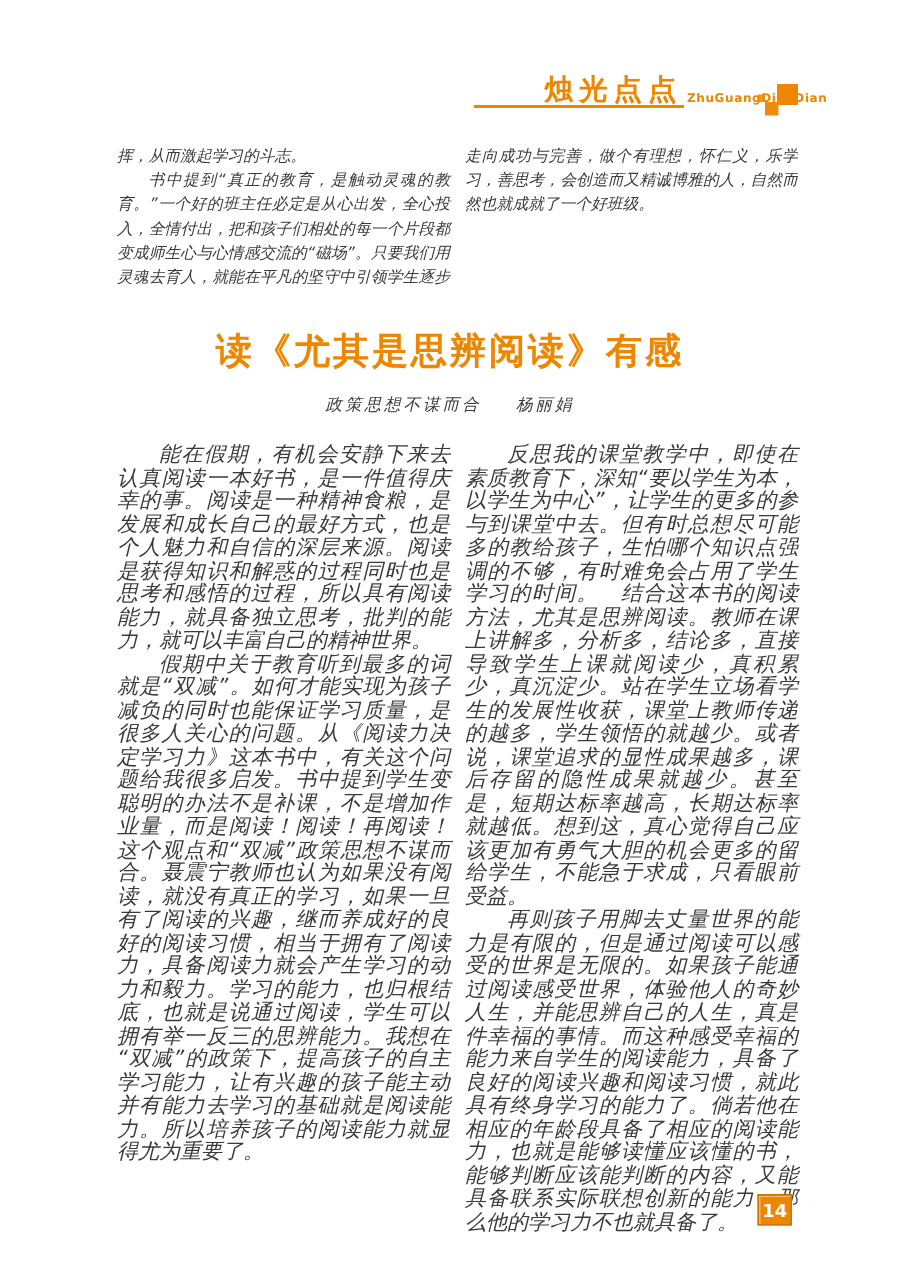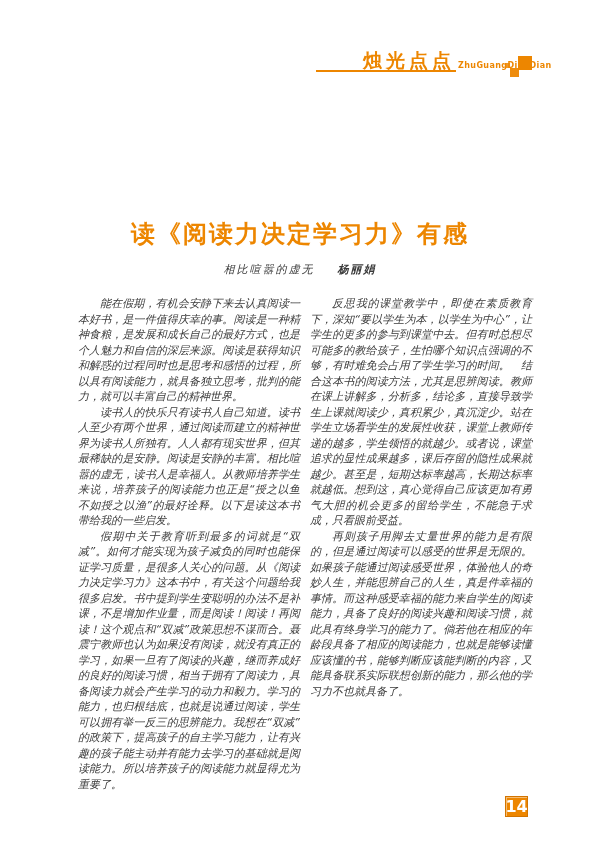--- a/index.html
+++ b/index.html
@@ -61,67 +61,70 @@
     color:var(--accent);
     font-family:"DejaVu Sans",sans-serif;
   }
   .byline{
     position:absolute;left:0;top:262px;width:100%;
     text-align:center;
     font-size:11px;letter-spacing:2px;
     color:var(--body-text);
     font-style:italic;
   }
-  .byline .author-name{margin-left:1.6em;font-weight:bold;}
+  .byline .author-name{margin-left:1.6em;}
   
   .body-cols{
     position:absolute;left:78px;top:296px;
     width:454px;
     display:flex;gap:10px;
   }
   .body-col{
     flex:1 1 0;
-    font-size:11px;line-height:15.5px;
+    font-size:14px;line-height:15.5px;
   }
   
   .page-num{
     position:absolute;left:505px;top:796px;
     width:23px;height:21px;
     background:var(--accent);
     border:1px solid #D27400;
     box-shadow:inset 1px 1px 0 rgba(255,255,255,.45);
-    color:#fff;font-size:16px;font-weight:bold;
+    color:#fff;font-size:12px;font-weight:bold;
     display:flex;align-items:center;justify-content:center;
   }
 </style>
 </head>
 <body>
 
 <div class="page">
 
   <div class="header-rule"></div>
   <div class="brand">烛光点点</div>
   <div class="brand-pinyin">ZhuGuangDianDian</div>
   <div class="pixel-cluster">
     <span class="sq sq-big"></span>
     <span class="sq sq-mid"></span>
     <span class="sq sq-small"></span>
   </div>
 
+  <section class="intro">
+      <p class="para no-indent">挥，从而激起学习的斗志。</p>
+      <p class="para">书中提到“真正的教育，是触动灵魂的教育。”一个好的班主任必定是从心出发，全心投入，全情付出，把和孩子们相处的每一个片段都变成师生心与心情感交流的“磁场”。只要我们用灵魂去育人，就能在平凡的坚守中引领学生逐步走向成功与完善，做个有理想，怀仁义，乐学习，善思考，会创造而又精诚博雅的人，自然而然也就成就了一个好班级。</p>
+    </section>
 
-  <h1 class="title">读《阅读力决定学习力》有感</h1>
+  <h1 class="title">读《尤其是思辨阅读》有感</h1>
   <div class="byline">
-    <span class="author-affiliation">相比喧嚣的虚无</span>
+    <span class="author-affiliation">政策思想不谋而合</span>
     <span class="author-name">杨丽娟</span>
   </div>
 
   <section class="body-cols">
     <div class="body-col">
         <p class="para">能在假期，有机会安静下来去认真阅读一本好书，是一件值得庆幸的事。阅读是一种精神食粮，是发展和成长自己的最好方式，也是个人魅力和自信的深层来源。阅读是获得知识和解惑的过程同时也是思考和感悟的过程，所以具有阅读能力，就具备独立思考，批判的能力，就可以丰富自己的精神世界。</p>
-        <p class="para">读书人的快乐只有读书人自己知道。读书人至少有两个世界，通过阅读而建立的精神世界为读书人所独有。人人都有现实世界，但其最稀缺的是安静。阅读是安静的丰富。相比喧嚣的虚无，读书人是幸福人。从教师培养学生来说，培养孩子的阅读能力也正是“授之以鱼不如授之以渔”的最好诠释。以下是读这本书带给我的一些启发。</p>
         <p class="para">假期中关于教育听到最多的词就是“双减”。如何才能实现为孩子减负的同时也能保证学习质量，是很多人关心的问题。从《阅读力决定学习力》这本书中，有关这个问题给我很多启发。书中提到学生变聪明的办法不是补课，不是增加作业量，而是阅读！阅读！再阅读！这个观点和“双减”政策思想不谋而合。聂震宁教师也认为如果没有阅读，就没有真正的学习，如果一旦有了阅读的兴趣，继而养成好的良好的阅读习惯，相当于拥有了阅读力，具备阅读力就会产生学习的动力和毅力。学习的能力，也归根结底，也就是说通过阅读，学生可以拥有举一反三的思辨能力。我想在“双减”的政策下，提高孩子的自主学习能力，让有兴趣的孩子能主动并有能力去学习的基础就是阅读能力。所以培养孩子的阅读能力就显得尤为重要了。</p>
       </div>
     <div class="body-col">
         <p class="para">反思我的课堂教学中，即使在素质教育下，深知“要以学生为本，以学生为中心”，让学生的更多的参与到课堂中去。但有时总想尽可能多的教给孩子，生怕哪个知识点强调的不够，有时难免会占用了学生学习的时间。　结合这本书的阅读方法，尤其是思辨阅读。教师在课上讲解多，分析多，结论多，直接导致学生上课就阅读少，真积累少，真沉淀少。站在学生立场看学生的发展性收获，课堂上教师传递的越多，学生领悟的就越少。或者说，课堂追求的显性成果越多，课后存留的隐性成果就越少。甚至是，短期达标率越高，长期达标率就越低。想到这，真心觉得自己应该更加有勇气大胆的机会更多的留给学生，不能急于求成，只看眼前受益。</p>
         <p class="para">再则孩子用脚去丈量世界的能力是有限的，但是通过阅读可以感受的世界是无限的。如果孩子能通过阅读感受世界，体验他人的奇妙人生，并能思辨自己的人生，真是件幸福的事情。而这种感受幸福的能力来自学生的阅读能力，具备了良好的阅读兴趣和阅读习惯，就此具有终身学习的能力了。倘若他在相应的年龄段具备了相应的阅读能力，也就是能够读懂应该懂的书，能够判断应该能判断的内容，又能具备联系实际联想创新的能力，那么他的学习力不也就具备了。</p>
       </div>
   </section>
 
   <div class="page-num">14</div>
 

